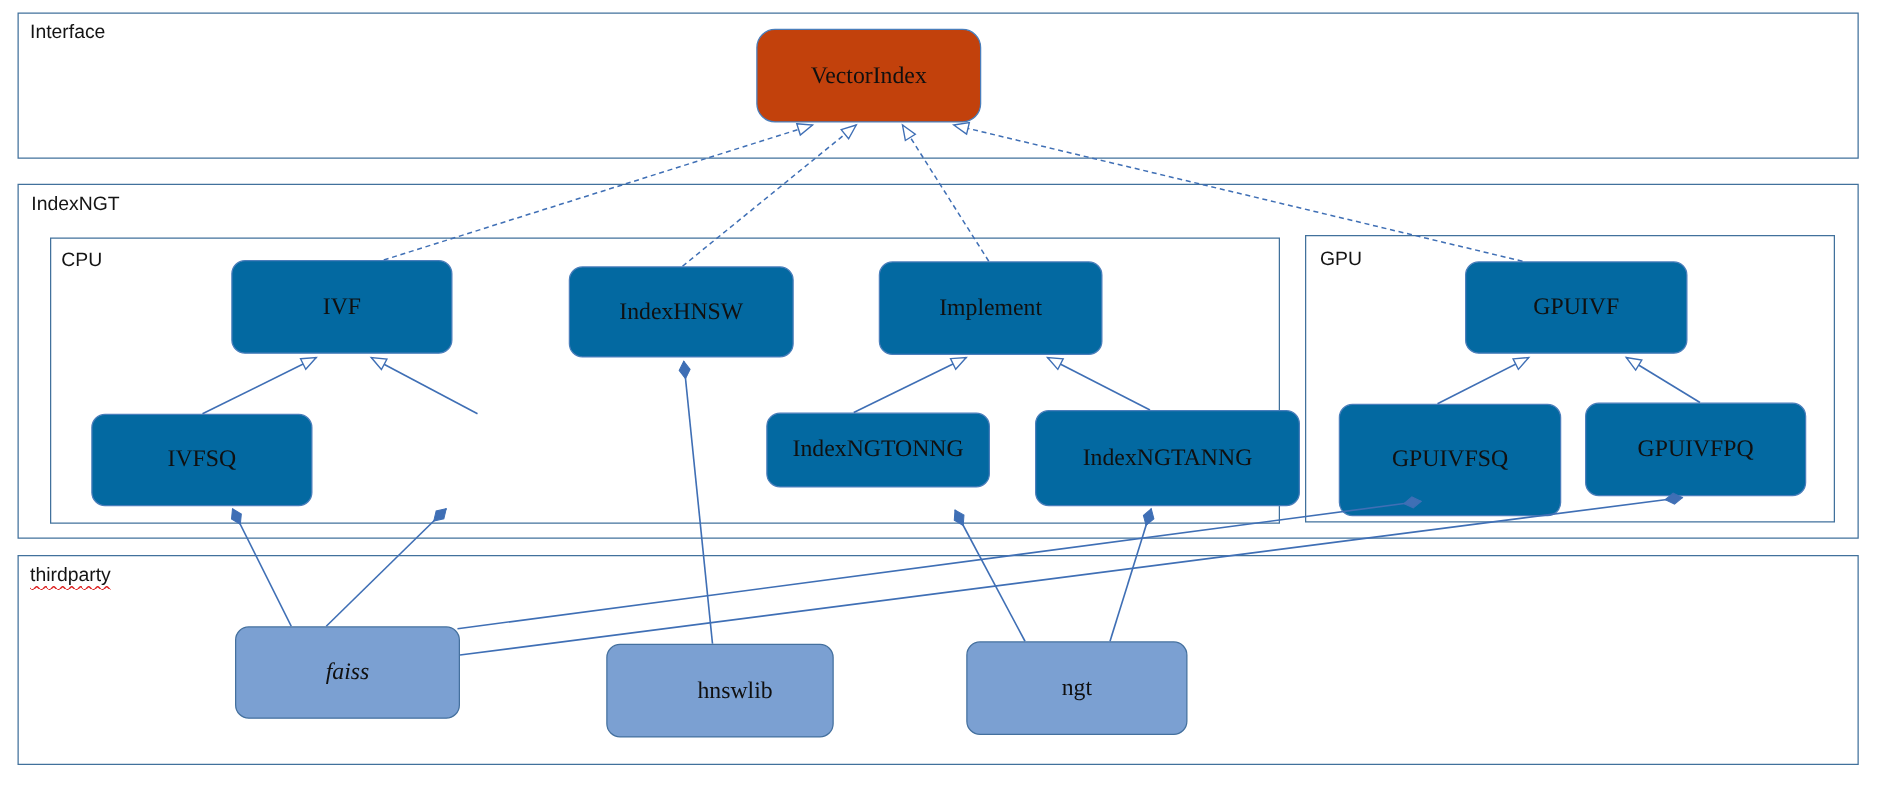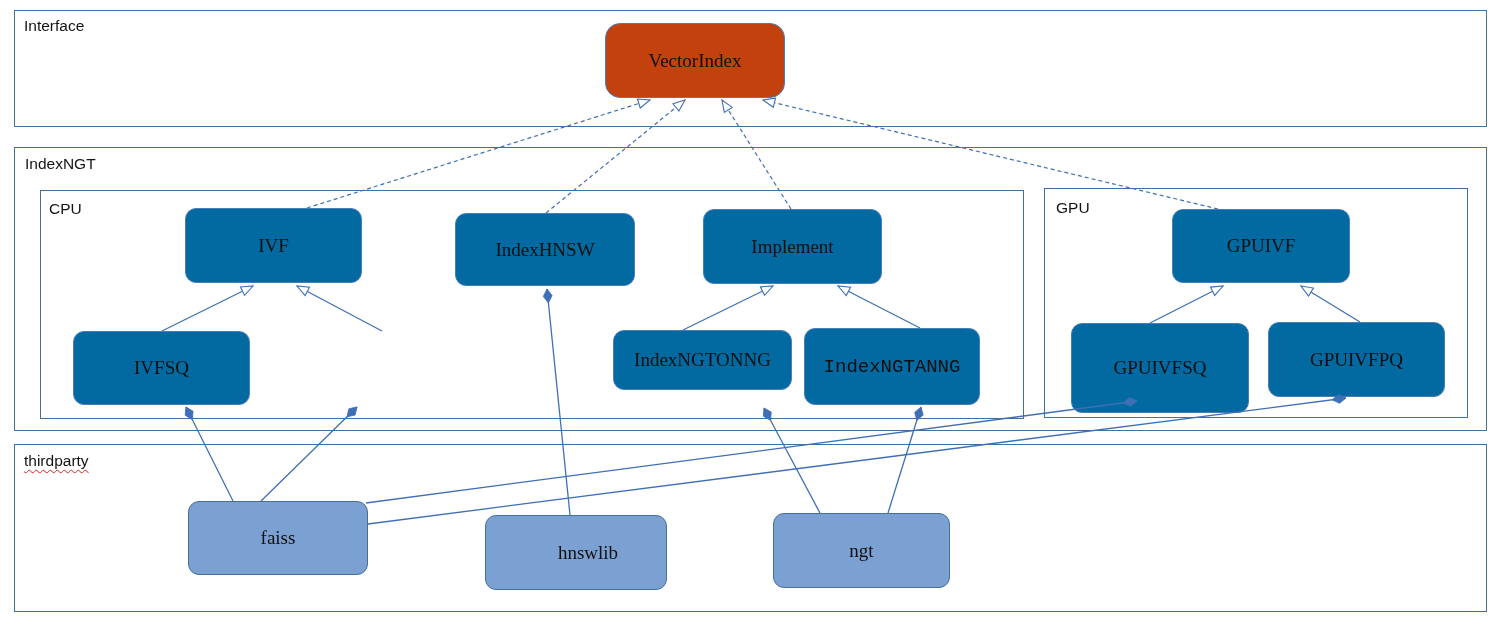--- a/index.html
+++ b/index.html
@@ -56,25 +56,25 @@
 
   <div class="node pink" style="left:605px; top:23px; width:180px; height:75px;">VectorIndex</div>
 
   <div class="node green" style="left:185px; top:208px; width:177px; height:75px;">IVF</div>
   <div class="node green" style="left:455px; top:213px; width:180px; height:73px;">IndexHNSW</div>
   <div class="node green" style="left:703px; top:209px; width:179px; height:75px;">Implement</div>
   <div class="node green" style="left:1172px; top:209px; width:178px; height:74px;">GPUIVF</div>
 
   <div class="node green" style="left:73px; top:331px; width:177px; height:74px;border-radius:11px;">IVFSQ</div>
   <div class="node green" style="left:613px; top:330px; width:179px; height:60px;">IndexNGTONNG</div>
-  <div class="node green" style="left:804px; top:328px; width:176px; height:77px;font-family:Liberation Mono, monospace;">IndexNGTANNG</div>
+  <div class="node green" style="left:828px; top:328px; width:212px; height:77px;">IndexNGTANNG</div>
   <div class="node green" style="left:1071px; top:323px; width:178px; height:90px;">GPUIVFSQ</div>
   <div class="node green" style="left:1268px; top:322px; width:177px; height:75px;">GPUIVFPQ</div>
 
-  <div class="node blue" style="left:188px; top:501px; width:180px; height:74px;">faiss</div>
+  <div class="node blue" style="left:188px; top:501px; width:180px; height:74px;font-style:italic;">faiss</div>
   <div class="node blue" style="left:485px; top:515px; width:182px; height:75px;padding-left:24px;">hnswlib</div>
   <div class="node blue" style="left:773px; top:513px; width:177px; height:75px;">ngt</div>
 
   <svg class="edges" xmlns="http://www.w3.org/2000/svg">
     <defs>
       <marker id="tri" markerUnits="userSpaceOnUse" markerWidth="15" markerHeight="13" refX="13" refY="6" orient="auto">
         <path d="M1.3,1.3 L13,6 L1.3,10.7 Z" fill="#ffffff" stroke="#3f6fb5" stroke-width="1.1"></path>
       </marker>
       <marker id="dia" markerUnits="userSpaceOnUse" markerWidth="17" markerHeight="12" refX="15.5" refY="5.8" orient="auto">
         <path d="M1.5,5.8 L8.5,1.4 L15.5,5.8 L8.5,10.2 Z" fill="#3f6fb5" stroke="#3f6fb5" stroke-width="0.8"></path>

